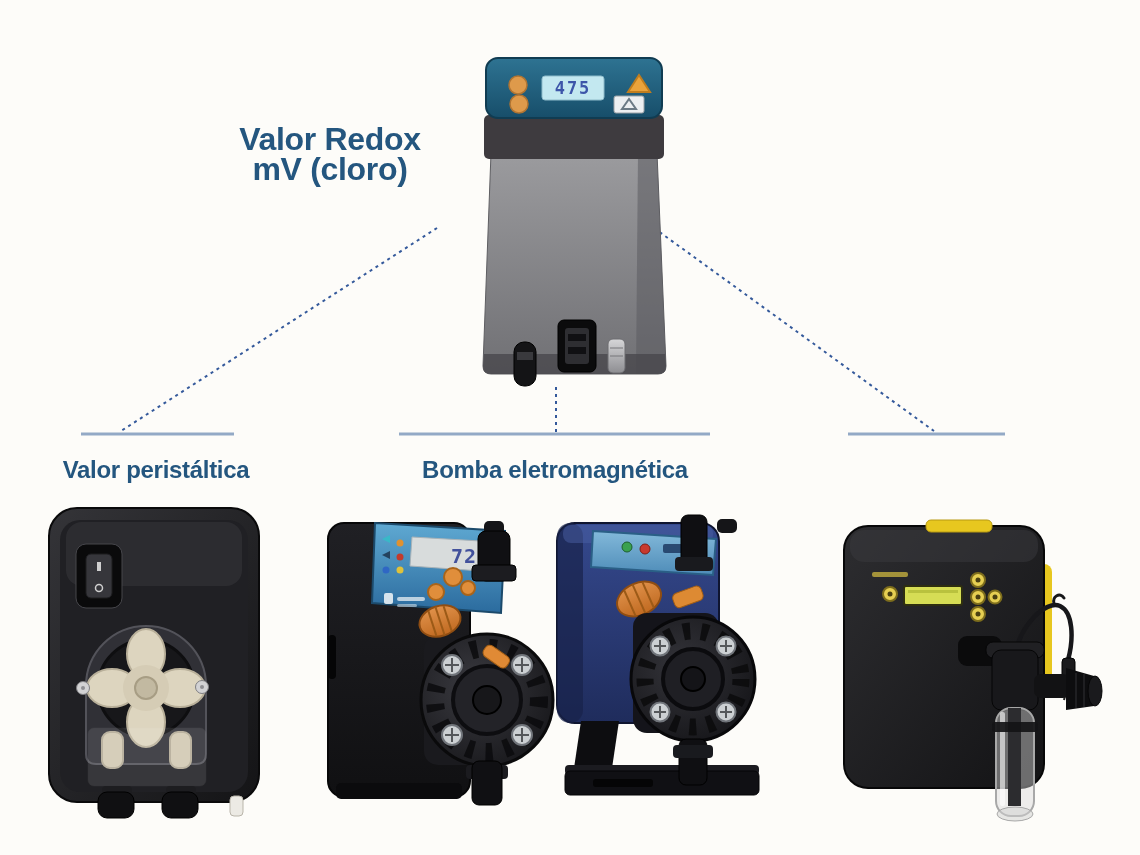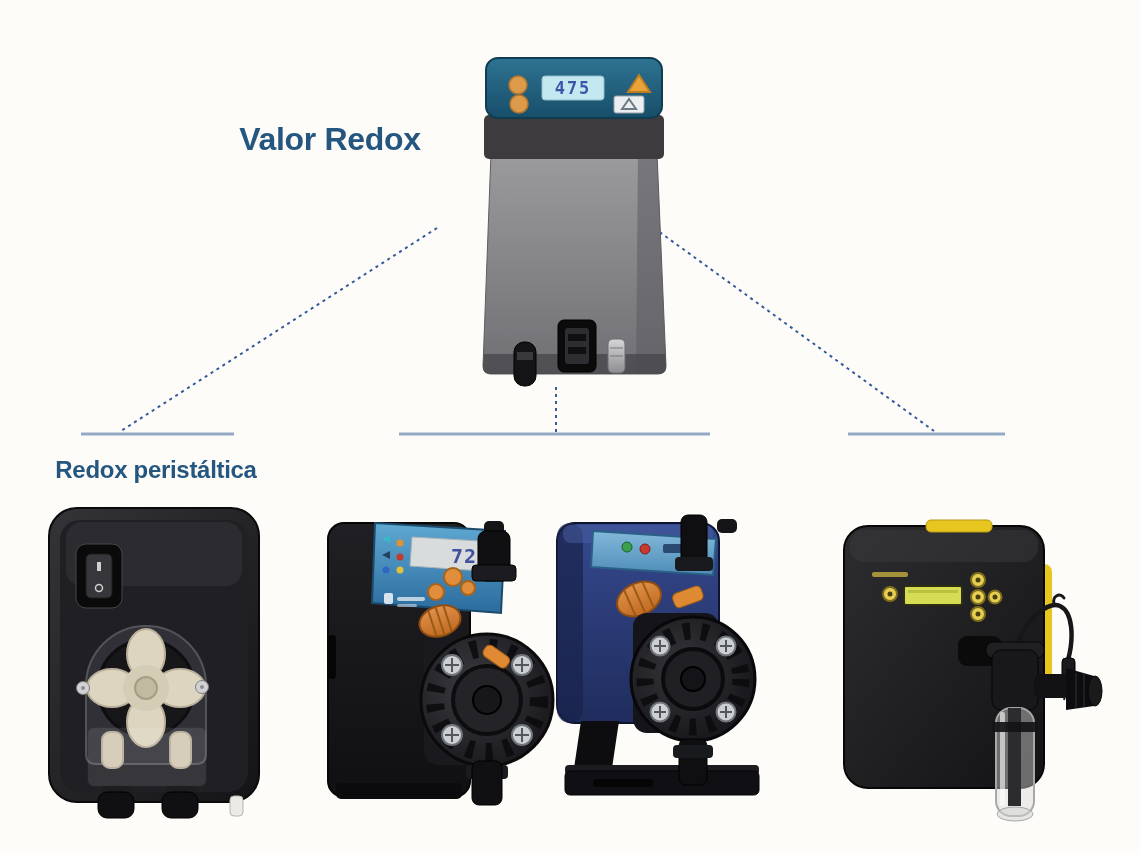--- a/index.html
+++ b/index.html
@@ -29,20 +29,21 @@
     <line class="dash" x1="437" y1="228" x2="121" y2="431"></line>
     <line class="dash" x1="556" y1="387" x2="556" y2="432"></line>
     <line class="dash" x1="654" y1="228" x2="934" y2="431"></line>
     <line class="uline" x1="81" y1="434" x2="234" y2="434"></line>
     <line class="uline" x1="399" y1="434" x2="710" y2="434"></line>
     <line class="uline" x1="848" y1="434" x2="1005" y2="434"></line>
   </svg>
 
   <div class="controller-label">
     <span>Valor Redox</span>
+    <span>mV (cloro)</span>
   </div>
 
   <div class="dev" style="left:474px;top:52px;">
     <svg width="200" height="345" viewBox="0 0 200 345">
       <defs>
         <linearGradient id="cPanel" x1="0" y1="0" x2="0" y2="1">
           <stop offset="0" stop-color="#2e7392"></stop>
             <stop offset="1" stop-color="#174e6a"></stop>
         </linearGradient>
         <linearGradient id="cBody" x1="0" y1="0" x2="0" y2="1">
@@ -74,21 +75,22 @@
         <rect x="91" y="276" width="24" height="36" rx="3" fill="#2e2e32"></rect>
         <rect x="94" y="282" width="18" height="7" fill="#101013"></rect>
         <rect x="94" y="295" width="18" height="7" fill="#101013"></rect>
         <rect x="134" y="287" width="17" height="34" rx="5" fill="url(#cMetal)" stroke="#6d6d71"></rect>
         <line x1="136" y1="296" x2="149" y2="296" stroke="#76767a"></line>
         <line x1="136" y1="304" x2="149" y2="304" stroke="#76767a"></line>
       </g>
     </svg>
   </div>
 
-  <div class="branch-label" style="left:16px;width:280px;">Redox peristáltica</div>
+  <div class="branch-label" style="left:16px;width:280px;">Valor peristáltica</div>
+  <div class="branch-label" style="left:405px;width:300px;">Bomba eletromagnética</div>
 
   <div class="dev" style="left:44px;top:502px;">
     <svg width="220" height="320" viewBox="0 0 220 320">
       <defs>
         <linearGradient id="ppBody" x1="0" y1="0" x2="1" y2="1">
           <stop offset="0" stop-color="#343438"></stop>
             <stop offset="1" stop-color="#141416"></stop>
         </linearGradient>
       </defs>
       <g>

